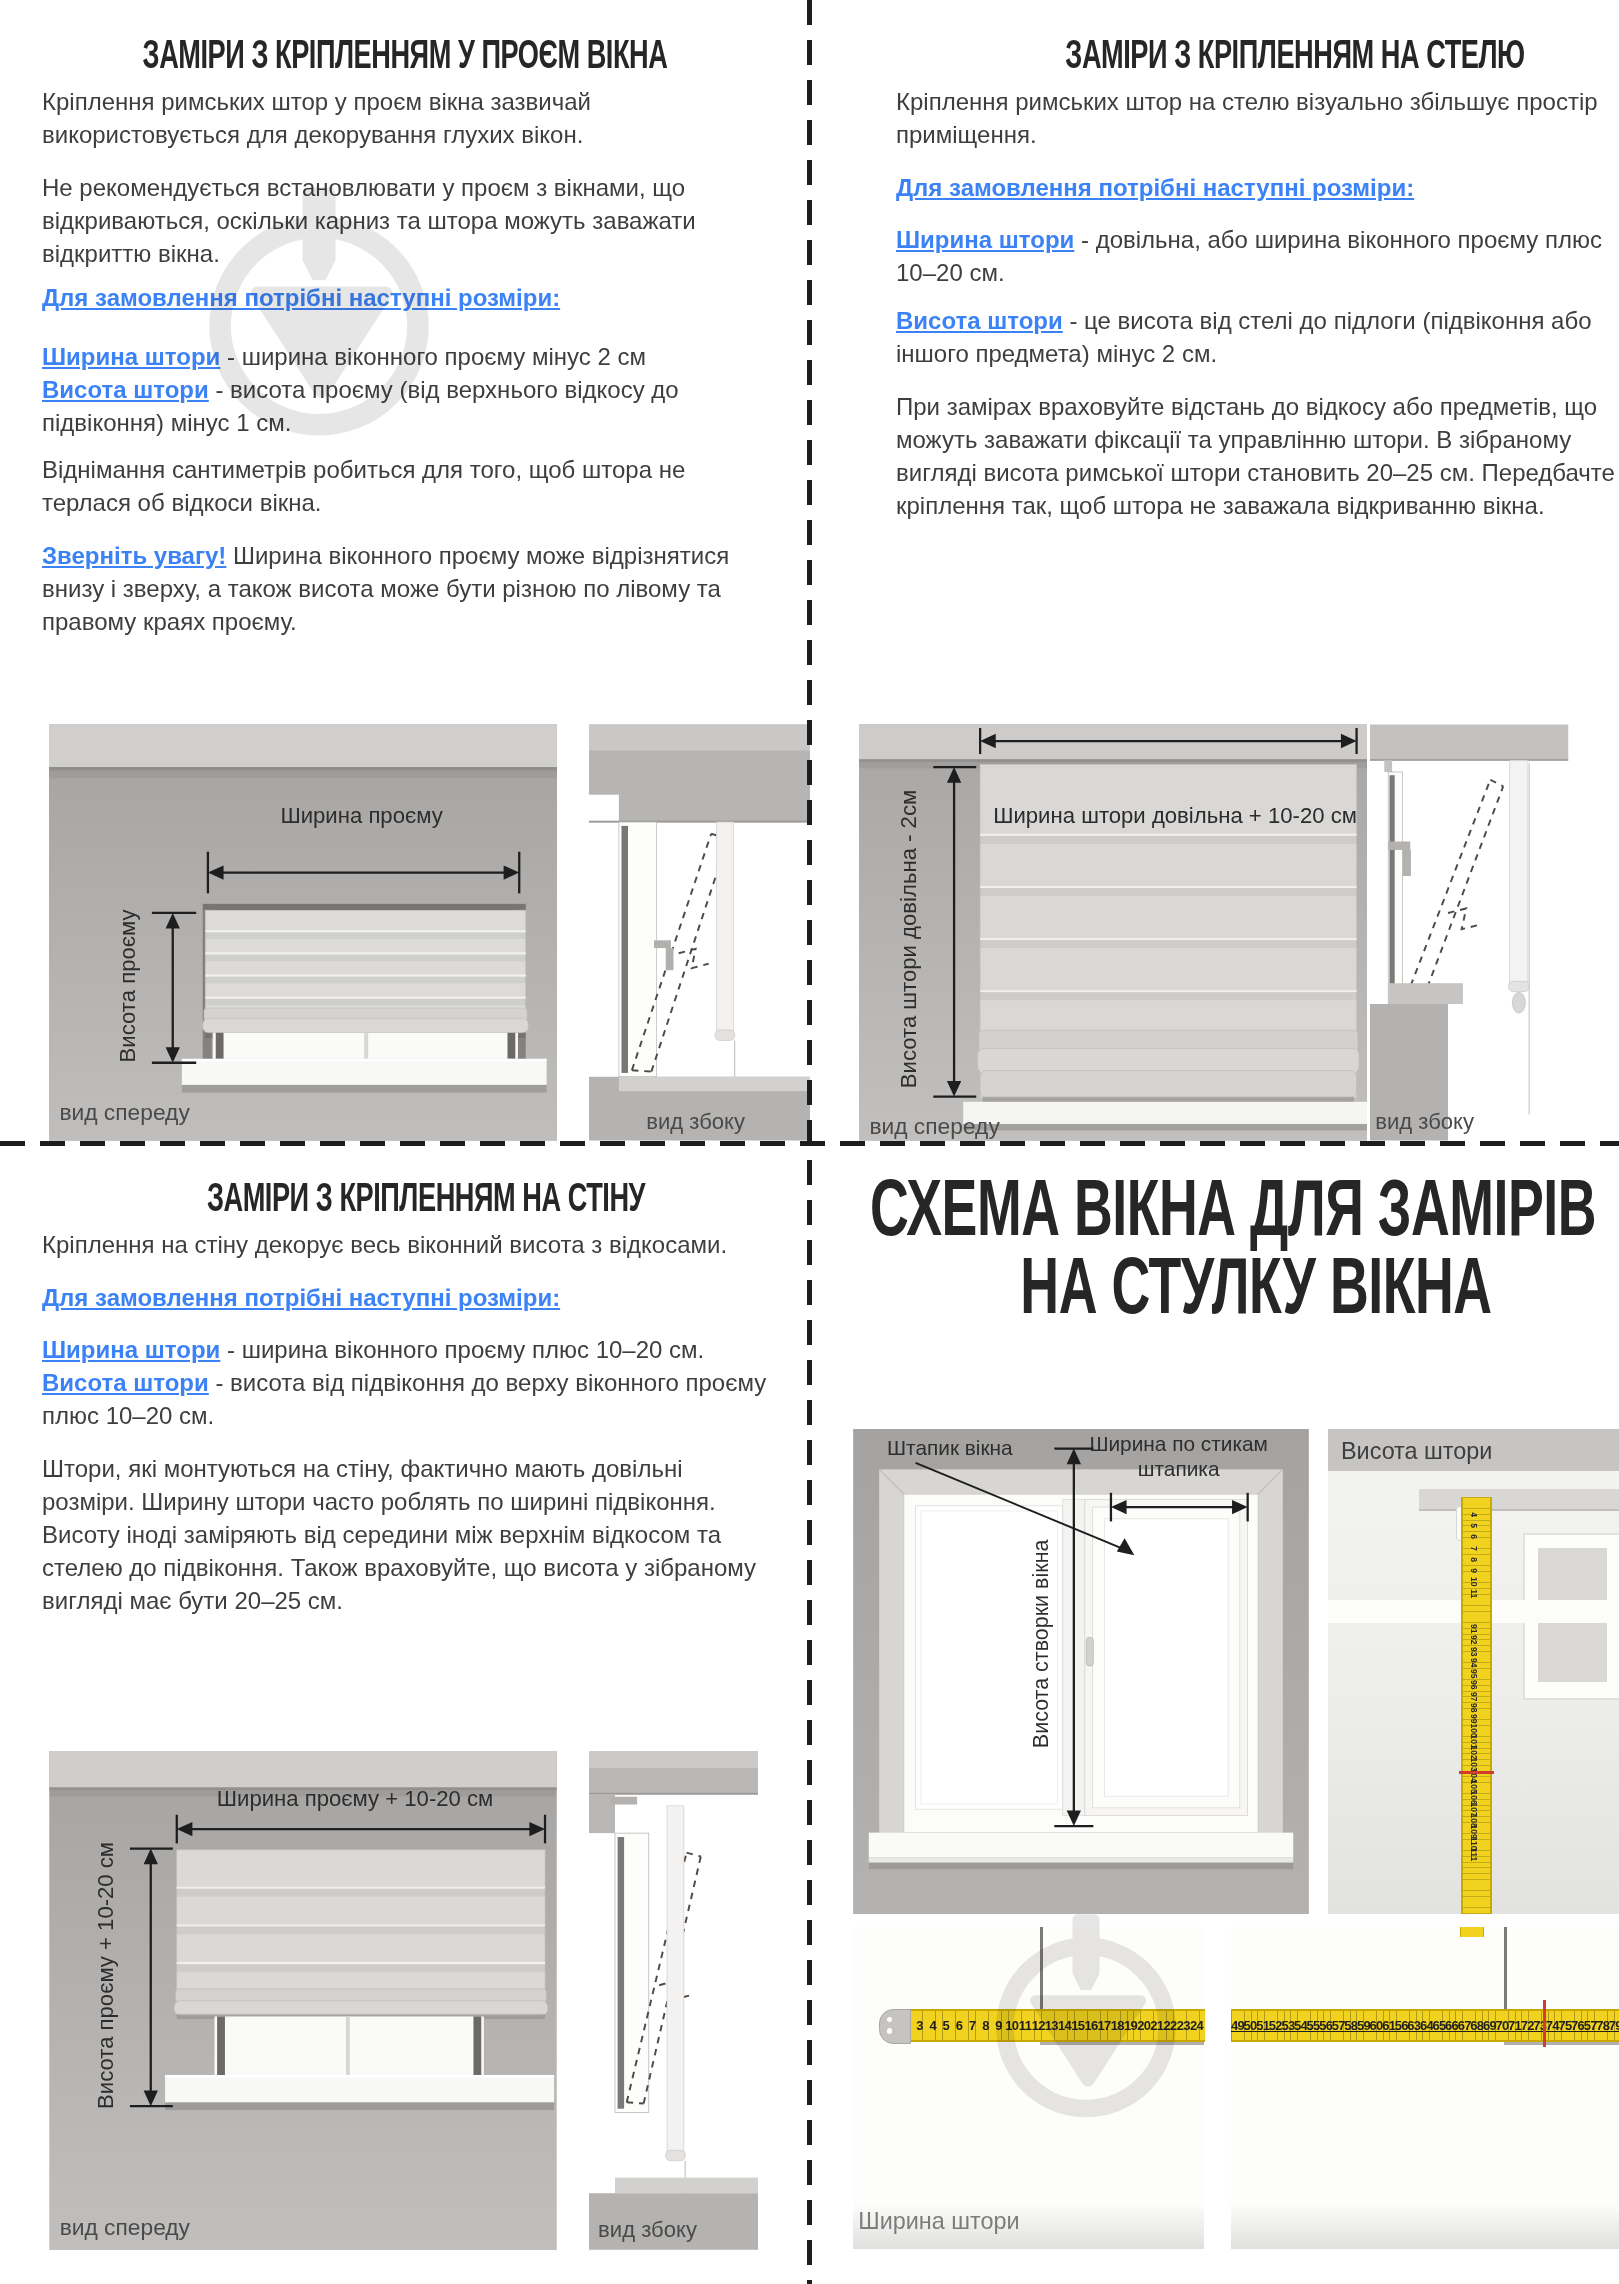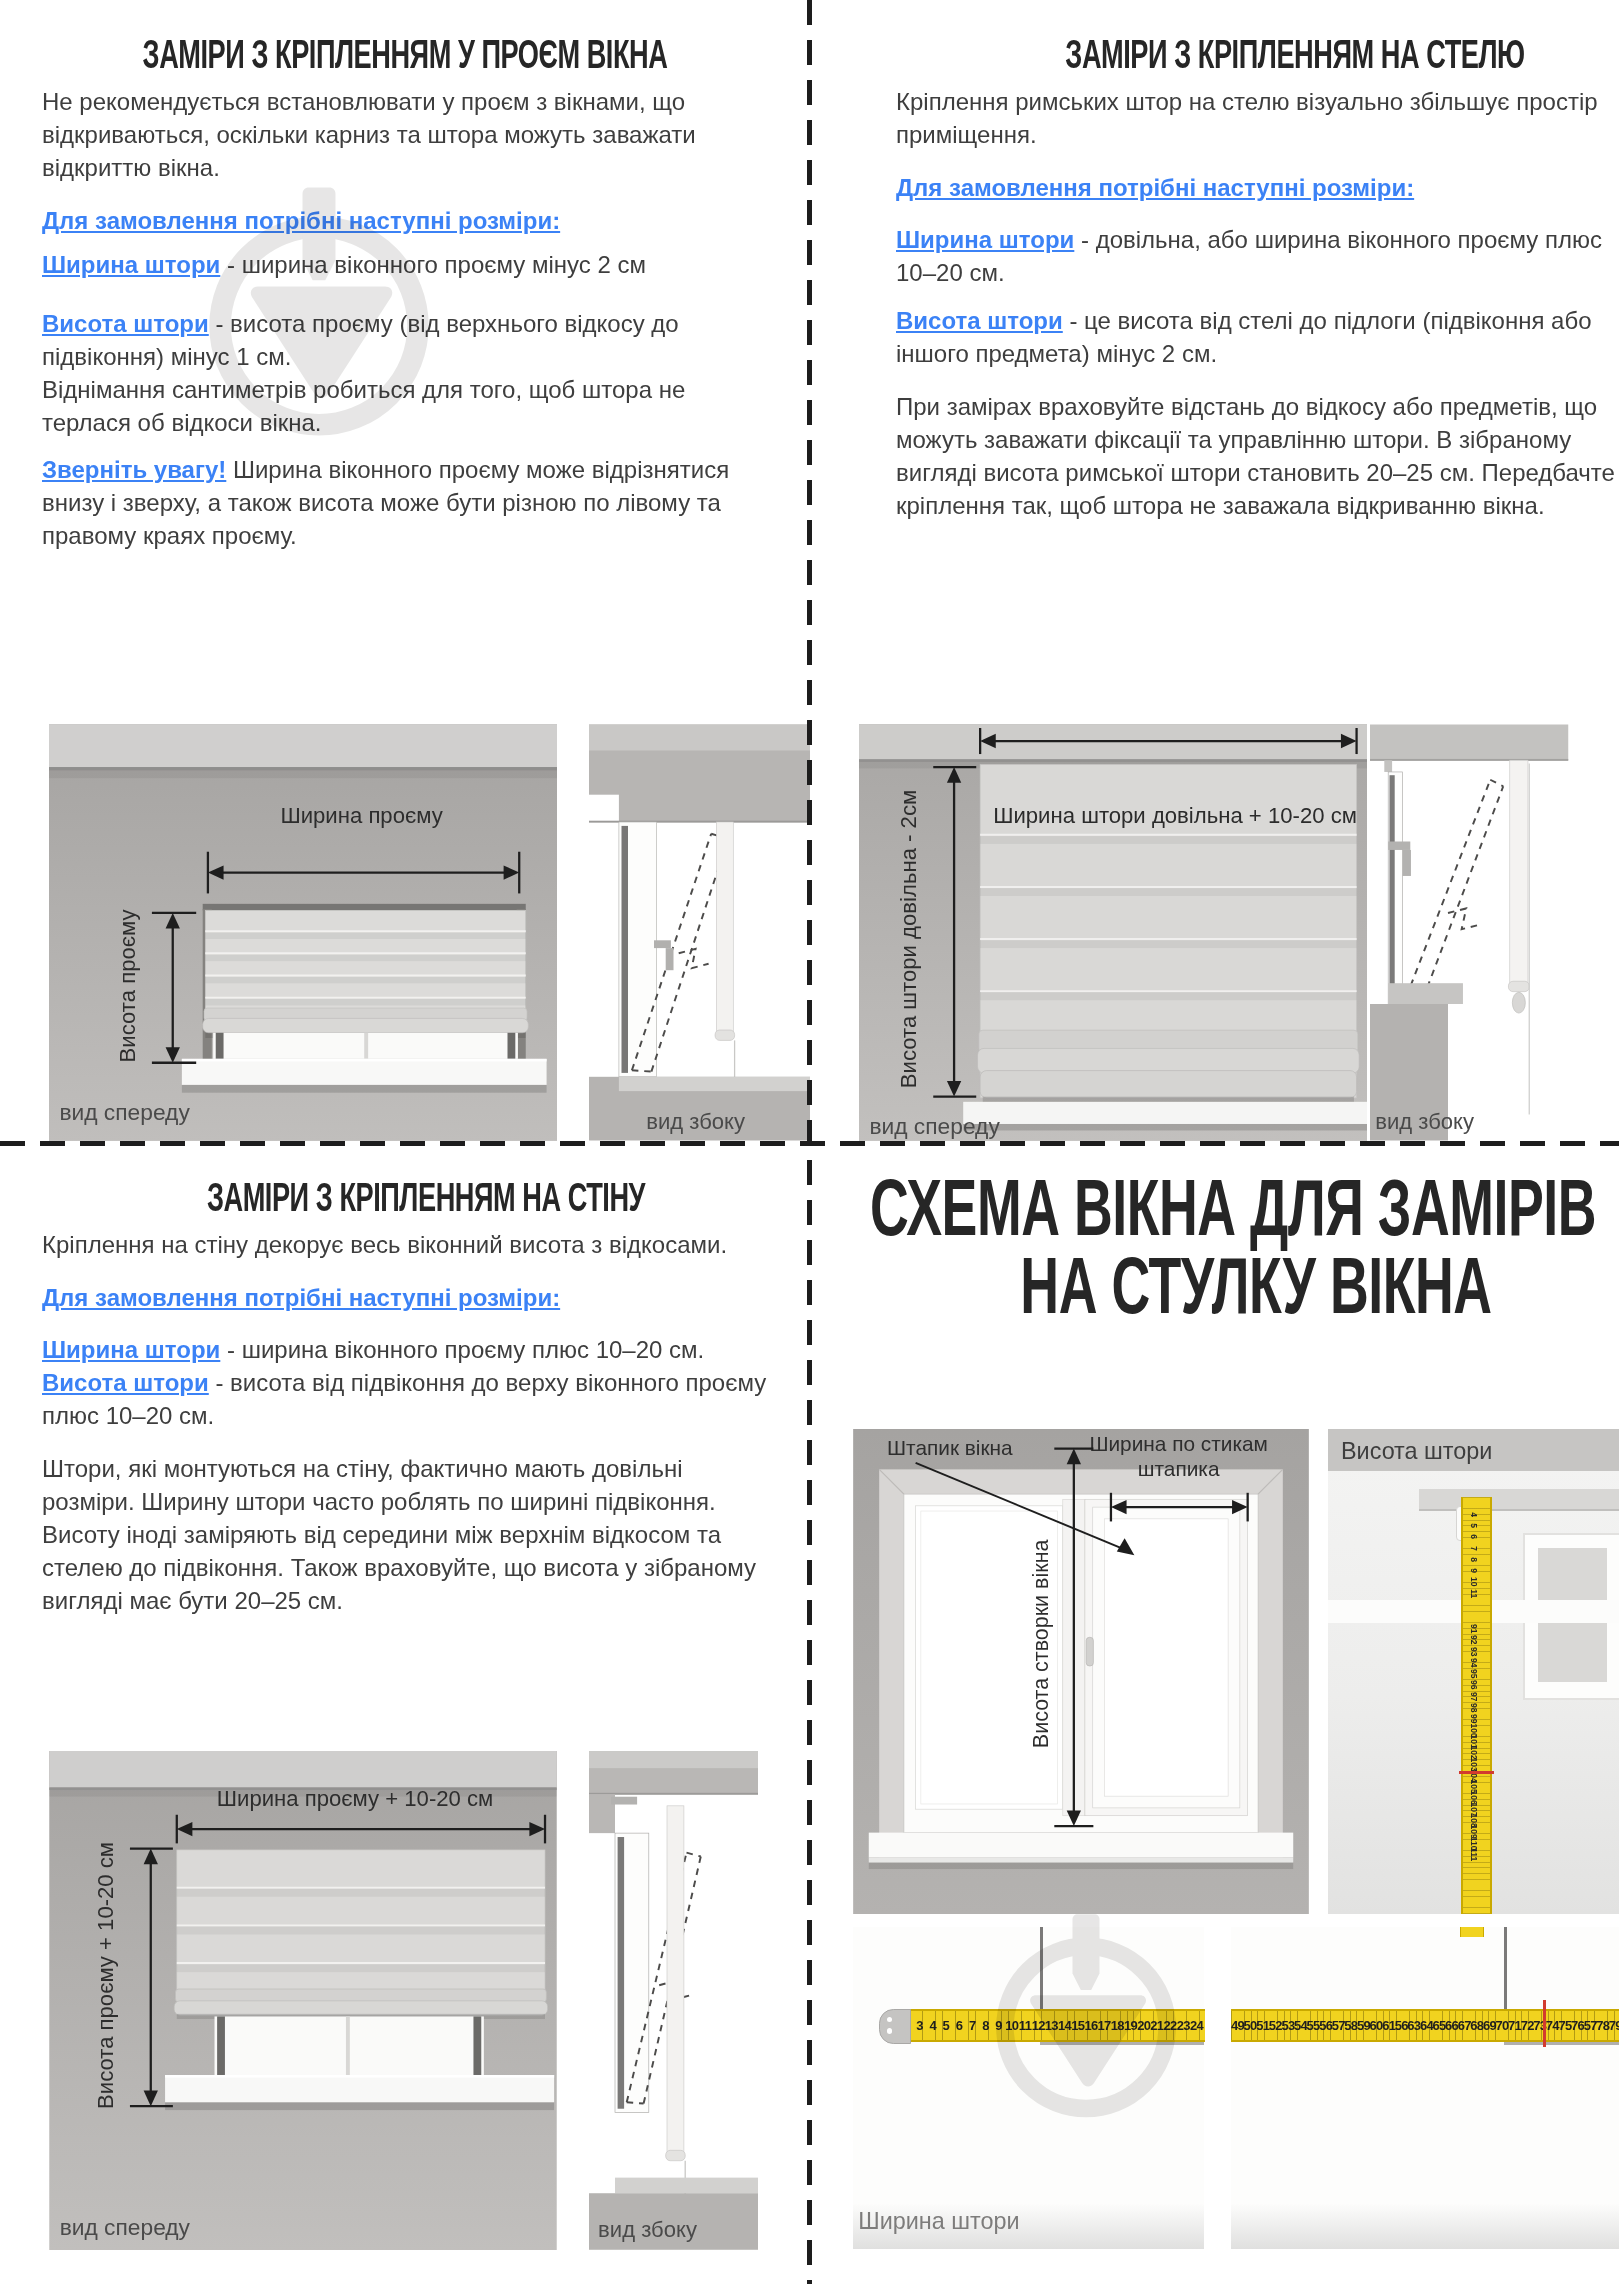--- a/index.html
+++ b/index.html
@@ -52,38 +52,39 @@
   .wsub.r{left:378px;width:389px;}
   .wsub .shade{position:absolute;left:0;bottom:0;width:100%;height:46px;
      background:linear-gradient(180deg,transparent,rgba(90,90,90,.18));}
   .vline{position:absolute;top:0;width:2.6px;height:83px;background:#7b7a79;}
   .hline{position:absolute;top:115px;height:2.6px;background:#b0afae;}
   .htape{position:absolute;top:82px;height:29px;background:#f1d31f;
      border-top:2px solid #c9a900;border-bottom:2px solid #c9a900;
      background-image:repeating-linear-gradient(90deg,rgba(60,50,0,.35) 0 0.7px,transparent 0.7px 6.6px);}
   .hnums{position:absolute;top:0;height:29px;display:flex;align-items:center;}
   .hnum{width:13.2px;text-align:center;font-size:13px;font-weight:700;letter-spacing:-0.7px;color:#1f1f1f;}
-  .hnum.n2{width:12.6px;}
+  .hnum.n2{width:12.6px;text-decoration:underline;}
   .hook{position:absolute;left:26px;top:82px;width:30px;height:33px;background:#c5c4c2;
      border-radius:14.3px 0 0 14.3px;border:1.3px solid #a9a8a6;}
   .hook i{position:absolute;left:6.5px;width:5.9px;height:5.9px;border-radius:50%;background:#fff;}
   .hred{position:absolute;left:690px;top:73px;width:3.3px;height:47px;background:#d23b2f;}
   .wp-label{position:absolute;left:5.2px;top:281px;font-size:23.4px;color:#7d7c7b;}
   .ystub{position:absolute;left:229px;top:0;width:22px;height:10.4px;background:#f1d31f;border-left:1.3px solid #c9a900;border-right:1.3px solid #c9a900;}
   
   .wm{position:absolute;opacity:.5;mix-blend-mode:multiply;pointer-events:none;}
 </style>
 </head>
 <body>
 
 <div class="page">
 
   <div class="qtitle t-sm" style="left:405px;top:34px;">ЗАМІРИ З КРІПЛЕННЯМ У ПРОЄМ ВІКНА</div>
 
   <div class="txt q-tl abs" style="left:42px;top:85px;">
+      <p class="para"><span class="lead"></span><span>Кріплення римських штор у проєм вікна зазвичай використовується для декорування глухих вікон.</span></p>
       <p class="para"><span class="lead"></span><span>Не рекомендується встановлювати у проєм з вікнами, що відкриваються, оскільки карниз та штора можуть заважати відкриттю вікна.</span></p>
       <p class="para"><span class="lead">Для замовлення потрібні наступні розміри:</span><span></span></p>
       <p class="para"><span class="lead">Ширина штори</span><span> - ширина віконного проєму мінус 2 см</span></p>
       <p class="para"><span class="lead">Висота штори</span><span> - висота проєму (від верхнього відкосу до підвіконня) мінус 1 см.</span></p>
       <p class="para"><span class="lead"></span><span>Віднімання сантиметрів робиться для того, щоб штора не терлася об відкоси вікна.</span></p>
       <p class="para"><span class="lead">Зверніть увагу!</span><span> Ширина віконного проєму може відрізнятися внизу і зверху, а також висота може бути різною по лівому та правому краях проєму.</span></p>
     </div>
 
   <svg class="abs" style="left:49px;top:724px;" width="508" height="417" viewBox="0 0 780 640">
     <defs>

